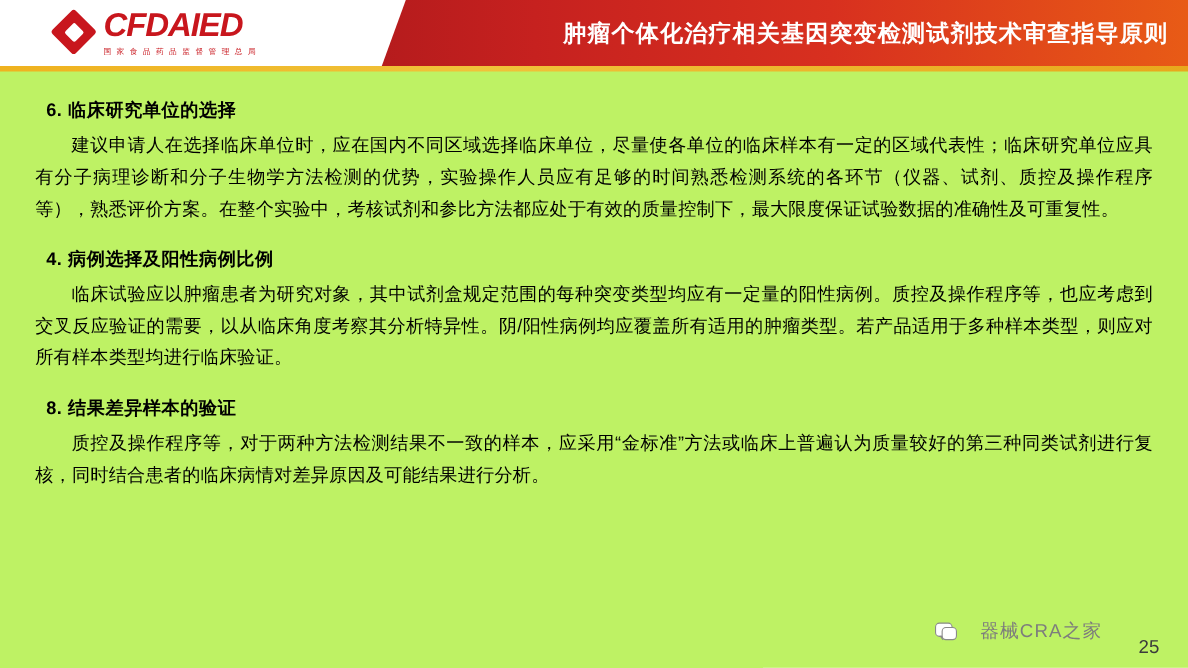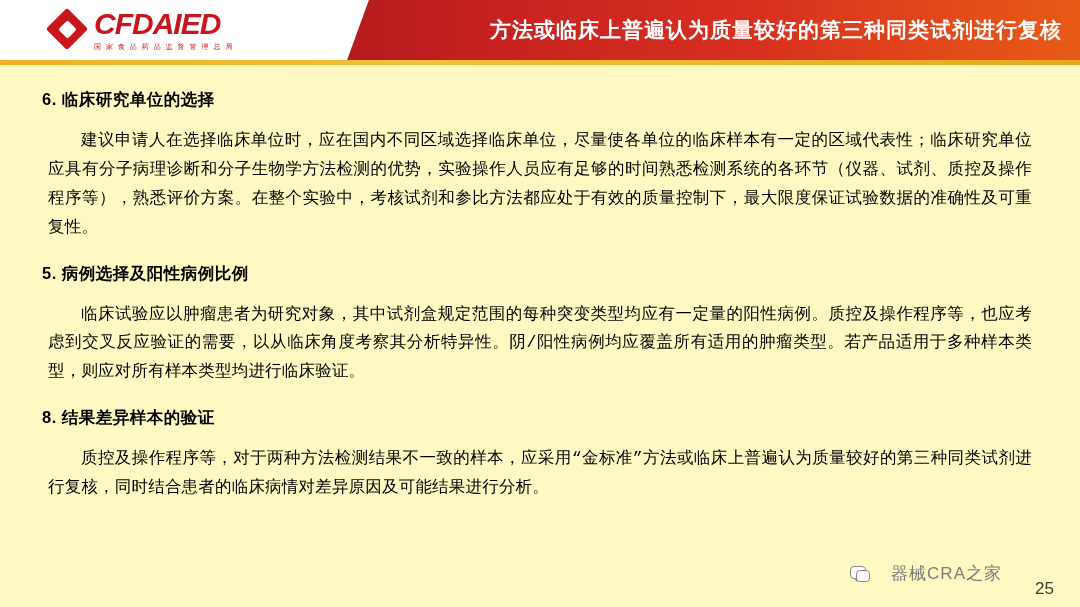--- a/index.html
+++ b/index.html
@@ -10,21 +10,21 @@
     width: 1080px;
     height: 607px;
     background: #ffffff;
     font-family: "Liberation Serif", "DejaVu Serif", serif;
     overflow: hidden;
   }
   .slide {
     position: relative;
     width: 1080px;
     height: 607px;
-    background: #fef9c3;
+    background: #bef264;
   }
 
   
   .header {
     position: relative;
     height: 60px;
     width: 100%;
     background: linear-gradient(90deg, #7b0c10 0%, #a3151a 18%, #c6211f 45%, #d8301f 70%, #e85b16 100%);
     display: flex;
     align-items: center;
@@ -134,27 +134,27 @@
   }
   .section-title {
     font-family: "Liberation Sans", "DejaVu Sans", sans-serif;
     font-weight: bold;
     font-size: 16.5px;
     color: #000000;
     margin: 0 0 7px 10px;
     letter-spacing: 0.5px;
   }
   .para {
-    font-family: Liberation Mono, monospace;
+    font-family: Liberation Sans, sans-serif;
     font-size: 16.5px;
     color: #000000;
     line-height: 1.75;
     text-align: justify;
     text-justify: inter-ideograph;
-    margin: 16px;
+    margin: 0;
     text-indent: 2em;
     letter-spacing: 0.2px;
   }
   .s1 { margin-top: 2px; }
   .s2 { margin-top: 18px; }
   .s3 { margin-top: 18px; }
 
   
   .watermark {
     position: absolute;
@@ -219,33 +219,33 @@
     <div class="header-left">
       <div class="logo-mark">
         <div class="diamond"></div>
         <div class="diamond-inner"></div>
       </div>
       <div class="logo-text-wrap">
         <div class="logo-text">CFDAIED</div>
         <div class="logo-sub">国 家 食 品 药 品 监 督 管 理 总 局</div>
       </div>
     </div>
-    <div class="header-title">方法或临床上普遍认为质量较好的第三种同类试剂进行复核</div>
+    <div class="header-title">肿瘤个体化治疗相关基因突变检测试剂技术审查指导原则</div>
   </div>
   <div class="header-rule"></div>
 
   <div class="content">
 
     <div class="section s1">
       <h2 class="section-title">6. 临床研究单位的选择</h2>
       <p class="para">建议申请人在选择临床单位时，应在国内不同区域选择临床单位，尽量使各单位的临床样本有一定的区域代表性；临床研究单位应具有分子病理诊断和分子生物学方法检测的优势，实验操作人员应有足够的时间熟悉检测系统的各环节（仪器、试剂、质控及操作程序等），熟悉评价方案。在整个实验中，考核试剂和参比方法都应处于有效的质量控制下，最大限度保证试验数据的准确性及可重复性。</p>
     </div>
 
     <div class="section s2">
-      <h2 class="section-title">5. 病例选择及阳性病例比例</h2>
+      <h2 class="section-title">4. 病例选择及阳性病例比例</h2>
       <p class="para">临床试验应以肿瘤患者为研究对象，其中试剂盒规定范围的每种突变类型均应有一定量的阳性病例。质控及操作程序等，也应考虑到交叉反应验证的需要，以从临床角度考察其分析特异性。阴/阳性病例均应覆盖所有适用的肿瘤类型。若产品适用于多种样本类型，则应对所有样本类型均进行临床验证。</p>
     </div>
 
     <div class="section s3">
       <h2 class="section-title">8.  结果差异样本的验证</h2>
       <p class="para">质控及操作程序等，对于两种方法检测结果不一致的样本，应采用“金标准”方法或临床上普遍认为质量较好的第三种同类试剂进行复核，同时结合患者的临床病情对差异原因及可能结果进行分析。</p>
     </div>
 
   </div>
 

